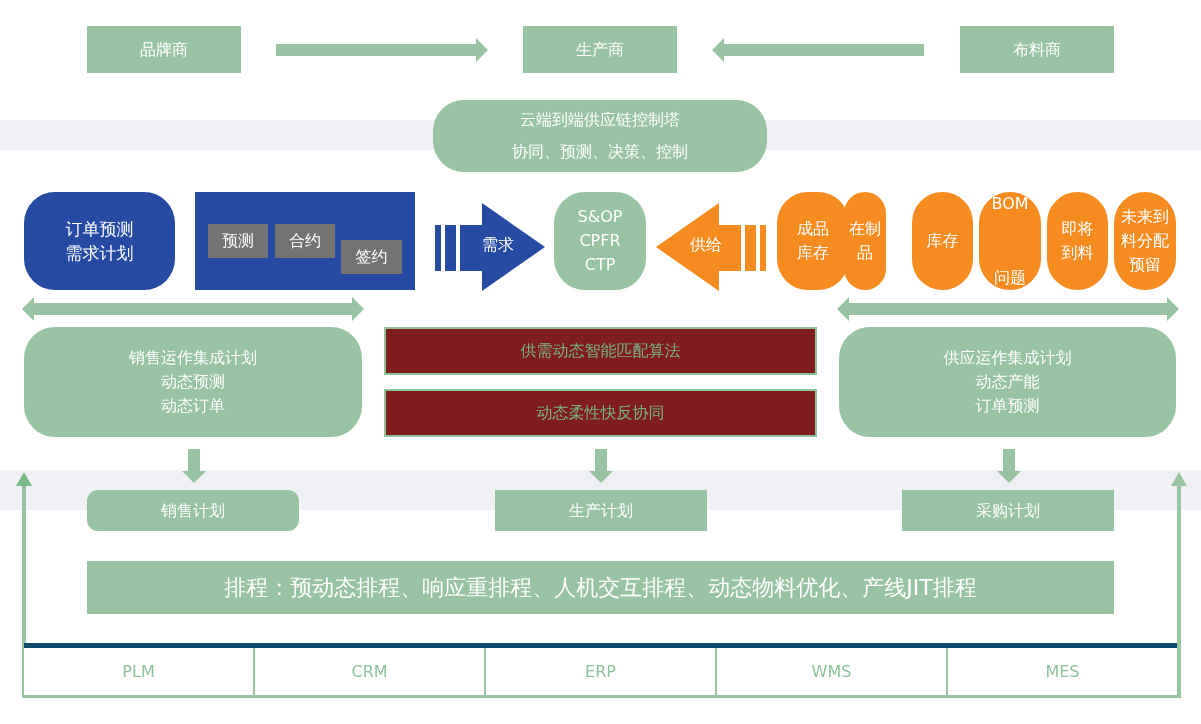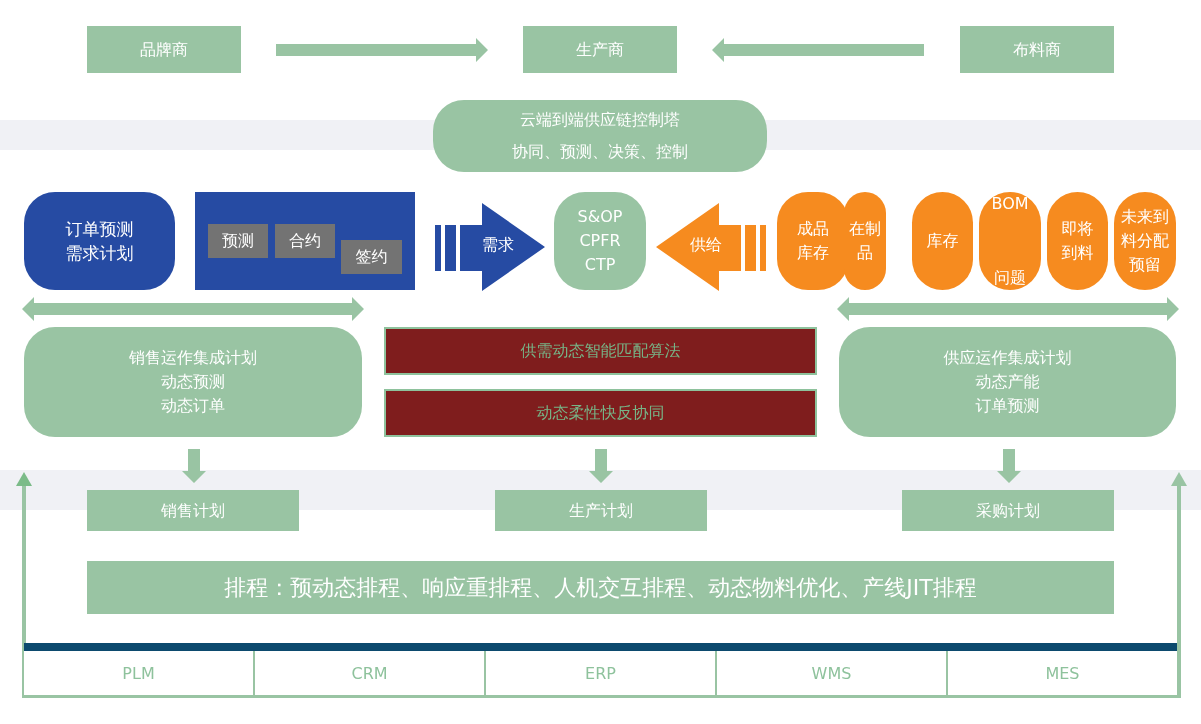--- a/index.html
+++ b/index.html
@@ -137,41 +137,41 @@
 <svg style="left:182px;top:449px;width:24px;height:34px;">
   <polygon points="6,0 18,0 18,22 24,22 12,34 0,22 6,22" fill="#99c4a3"></polygon>
 </svg>
 <svg style="left:589px;top:449px;width:24px;height:34px;">
   <polygon points="6,0 18,0 18,22 24,22 12,34 0,22 6,22" fill="#99c4a3"></polygon>
 </svg>
 <svg style="left:997px;top:449px;width:24px;height:34px;">
   <polygon points="6,0 18,0 18,22 24,22 12,34 0,22 6,22" fill="#99c4a3"></polygon>
 </svg>
 
-<div class="abs green center t16" style="left:87px;top:490px;width:212px;height:41px;">
+<div class="abs green center t16" style="left:87px;top:490px;width:212px;height:41px;border-radius:11px;">
   <span>销售计划</span>
 </div>
 <div class="abs green center t16" style="left:495px;top:490px;width:212px;height:41px;">
   <span>生产计划</span>
 </div>
 <div class="abs green center t16" style="left:902px;top:490px;width:212px;height:41px;text-align:center;">
   <span>采购计划</span>
 </div>
 
 <div class="abs green center" style="left:87px;top:561px;width:1027px;height:53px;font-size:22px;">
   <span>排程：预动态排程、响应重排程、人机交互排程、动态物料优化、产线JIT排程</span>
 </div>
 
 <svg style="left:14px;top:470px;width:1175px;height:230px;">
   <polyline points="10,10 10,226 1165,226 1165,10" fill="none" stroke="#99c4a3" stroke-width="4"></polyline>
   <polygon points="2,16 10,2 18,16" fill="#7bbb88"></polygon>
   <polygon points="1157,16 1165,2 1173,16" fill="#99c4a3"></polygon>
 </svg>
 
-<div class="abs" style="left:24px;top:643px;width:1153px;height:52px;border-top:8px solid #0c4a6e;display:flex;background:#fff;">
+<div class="abs" style="left:24px;top:643px;width:1153px;height:52px;border-top:5px solid #0c4a6e;display:flex;background:#fff;">
   <div class="center sys-cell" style="flex:1;">
       <span>PLM</span>
     </div>
   <div class="center sys-cell" style="flex:1;">
       <span>CRM</span>
     </div>
   <div class="center sys-cell" style="flex:1;">
       <span>ERP</span>
     </div>
   <div class="center sys-cell" style="flex:1;">

